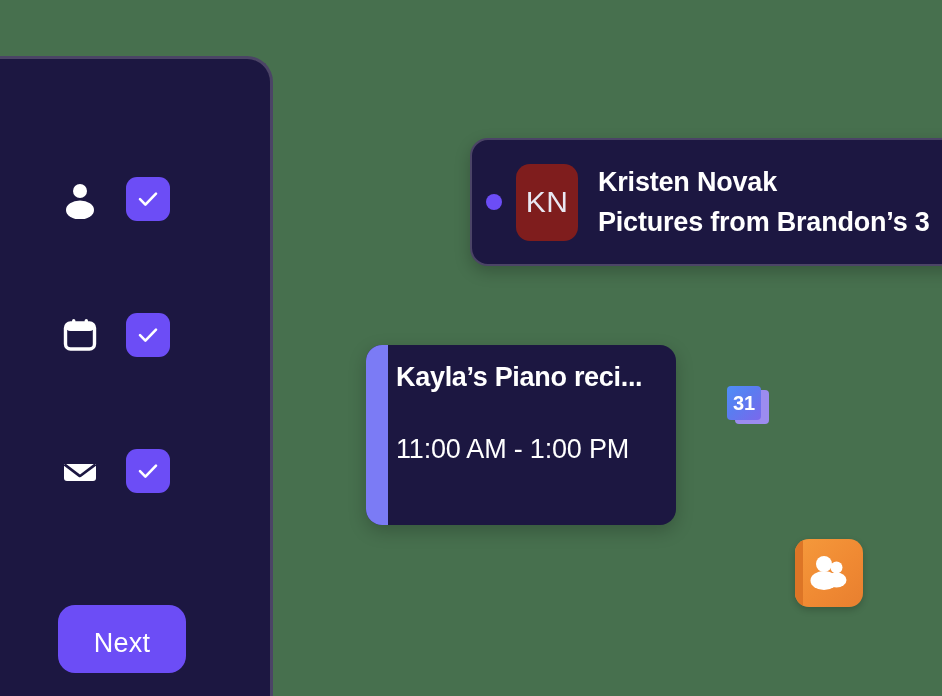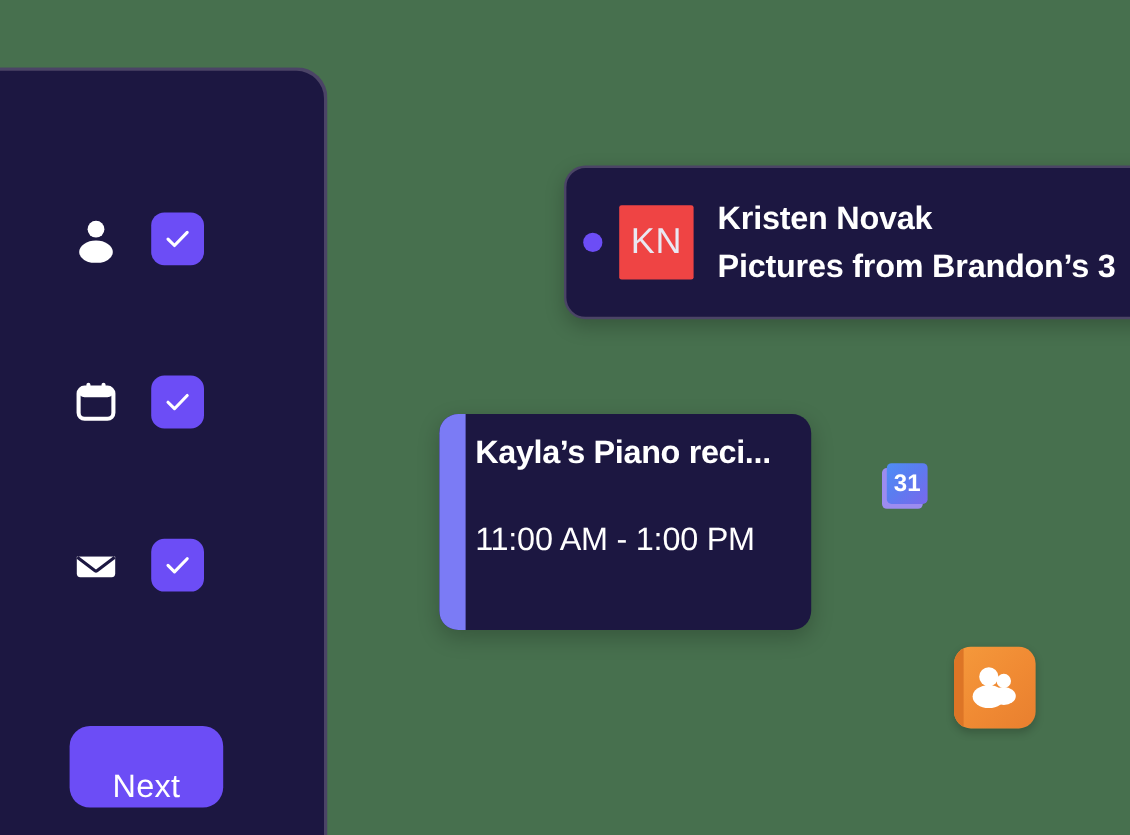--- a/index.html
+++ b/index.html
@@ -78,21 +78,21 @@
     width: 128px;
     height: 68px;
     border: none;
     border-radius: 17px;
     background: #6c4df6;
     color: #ffffff;
     font-family: "Liberation Sans", sans-serif;
     font-size: 27px;
     letter-spacing: 0.2px;
     cursor: pointer;
-    padding: 16px;
+    padding: 4px;
     line-height: 68px;
     text-align: center;
   }
 
   
   .notif-card {
     position: absolute;
     left: 470px;
     top: 138px;
     width: 520px;
@@ -110,23 +110,23 @@
   .notif-dot {
     width: 16px;
     height: 16px;
     border-radius: 50%;
     background: #6c4df6;
     flex: none;
     margin-right: 14px;
   }
   .notif-avatar {
     width: 62px;
-    height: 62px;
-    border-radius: 2px;
-    background: #ef4444;
+    height: 77px;
+    border-radius: 14px;
+    background: #7f1d1d;
     color: #e9e8f2;
     font-size: 30px;
     font-weight: 400;
     display: flex;
     align-items: center;
     justify-content: center;
     flex: none;
     margin-right: 20px;
     letter-spacing: 0.5px;
   }
@@ -207,21 +207,21 @@
     position: absolute;
     left: 8px;
     top: 4px;
     width: 34px;
     height: 34px;
     border-radius: 4px;
     background: #9c8cf0;
   }
   .cal31-front {
     position: absolute;
-    left: 12px;
+    left: 0px;
     top: 0px;
     width: 34px;
     height: 34px;
     border-radius: 4px;
     background: linear-gradient(135deg, #4f8ef7 0%, #5b7cf0 45%, #7a68ec 100%);
     color: #ffffff;
     font-size: 20px;
     font-weight: bold;
     display: flex;
     align-items: center;

